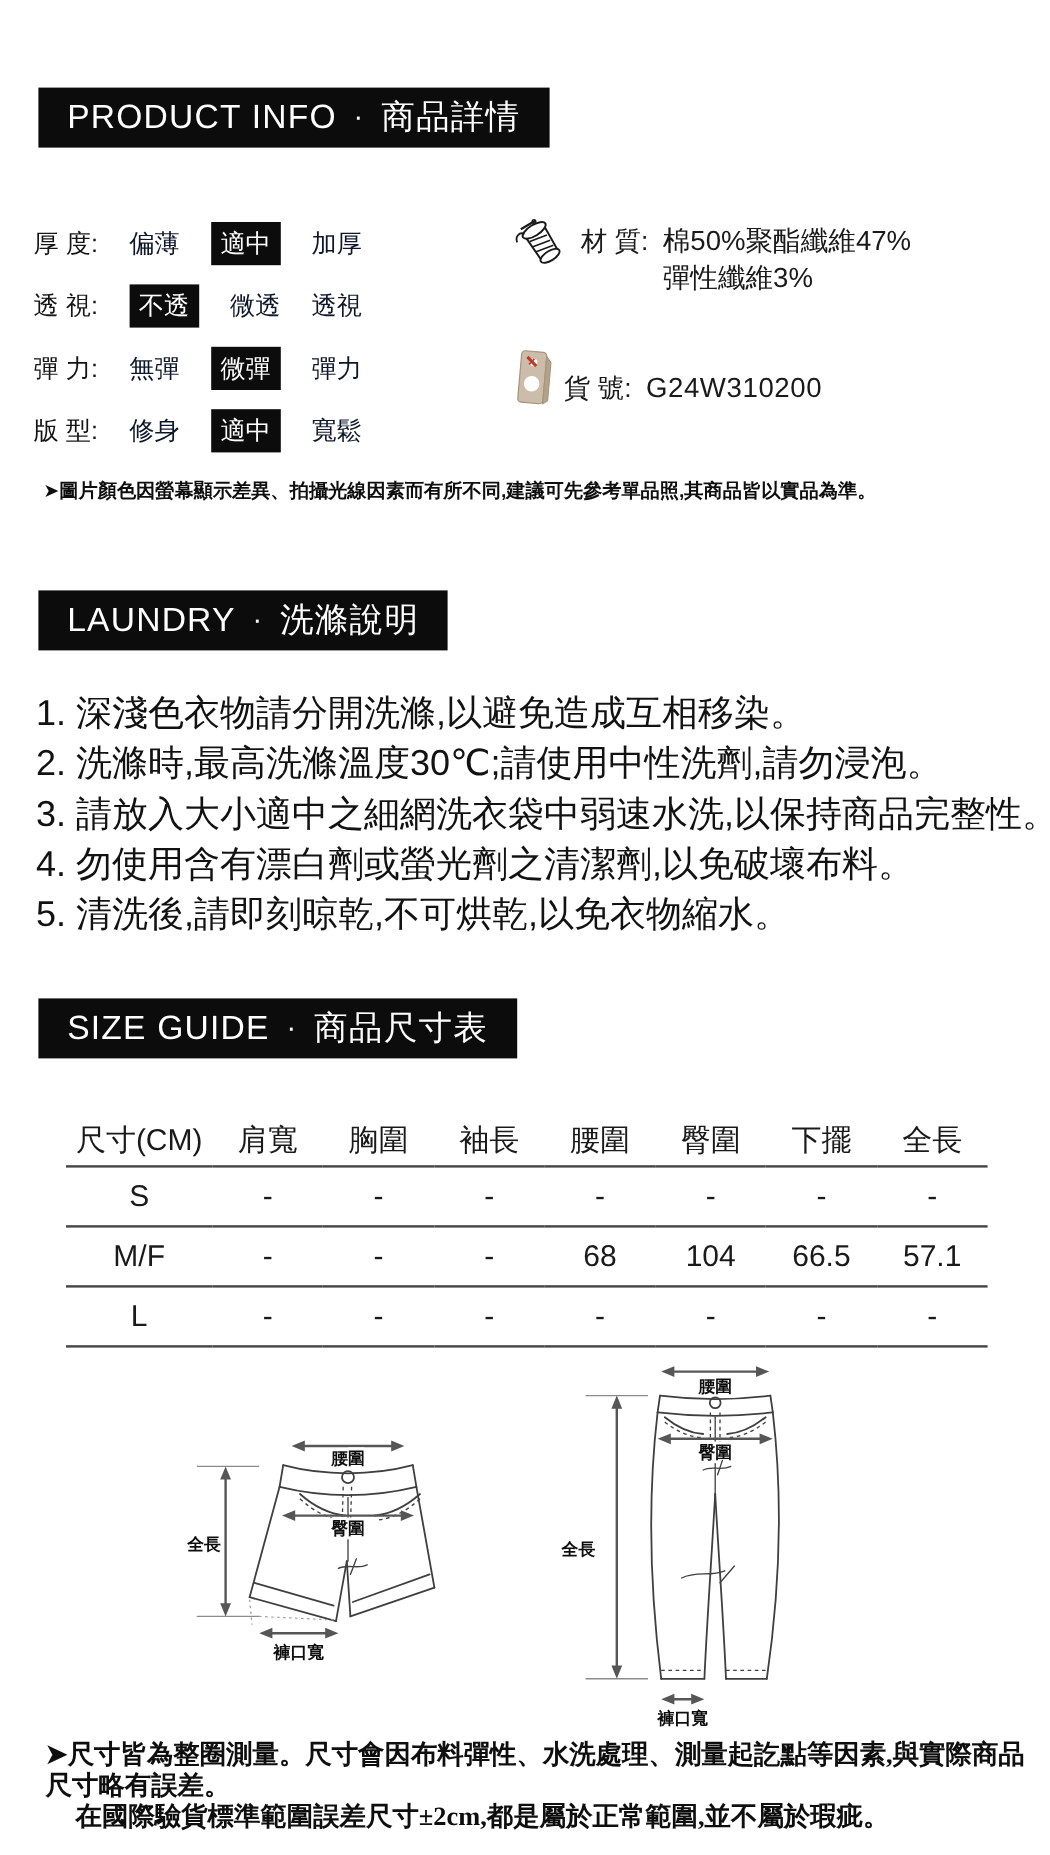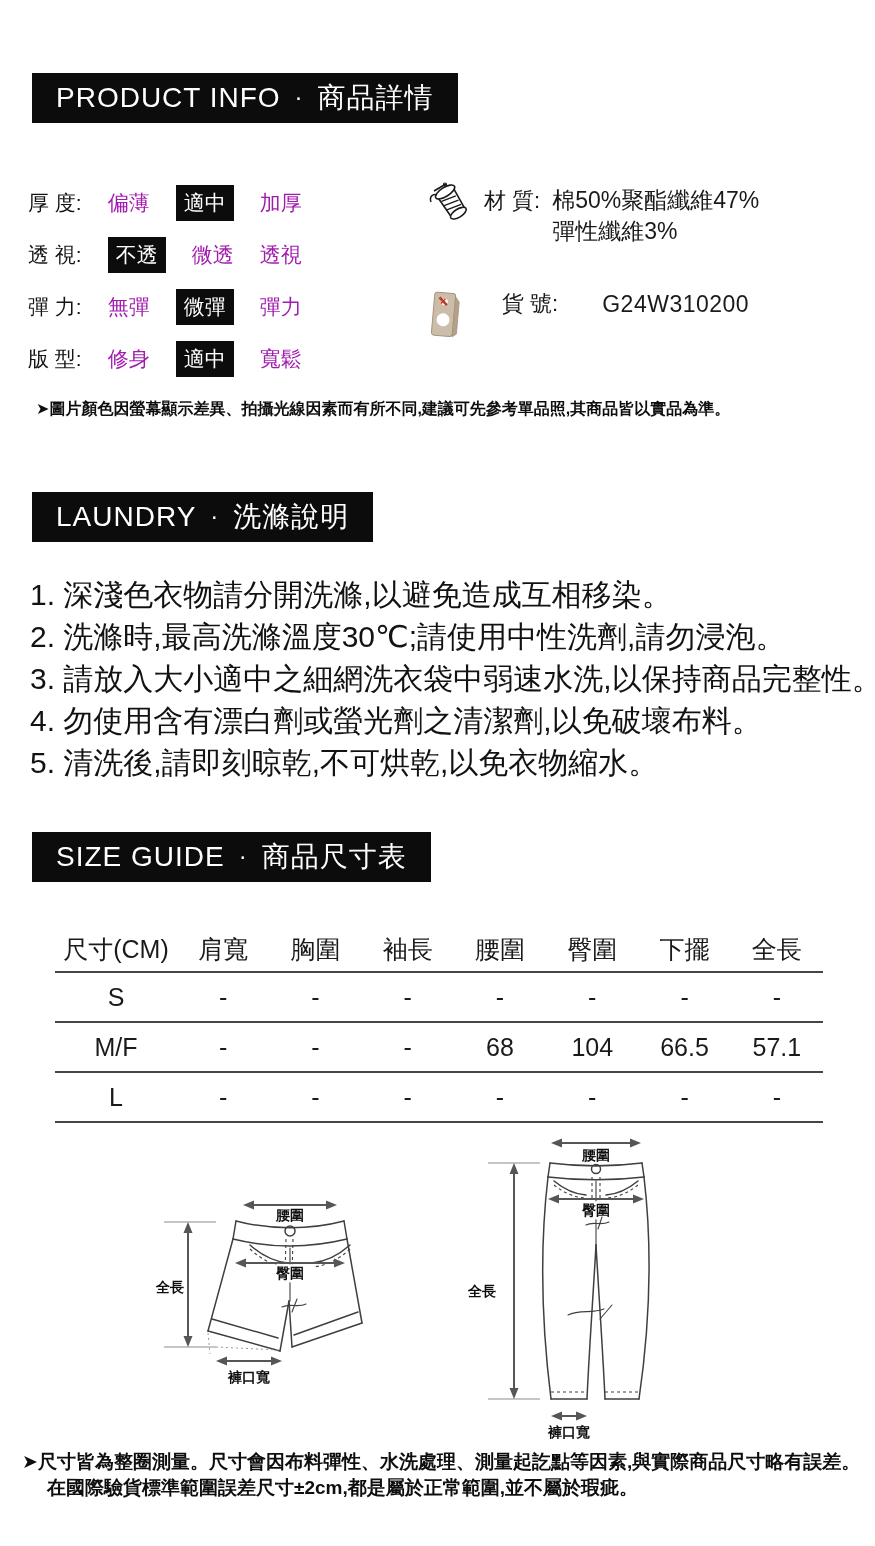--- a/index.html
+++ b/index.html
@@ -16,26 +16,26 @@
     letter-spacing:1px; white-space:nowrap;
   }
   .badge .dot { margin:0 14px; font-size:24px; vertical-align:2px; }
 
   
   .bw1 { margin-top:73px; }
   .pi-body { display:flex; margin:54px 0 0 28px; }
   .attrs { width:400px; }
   .attr-row { height:52px; display:flex; align-items:center; }
   .attr-label { font-size:21px; color:#141414; white-space:pre; }
-  .opt { font-size:21px; color:#a21caf; margin-left:26px; white-space:nowrap; }
+  .opt { font-size:21px; color:#0f172a; margin-left:26px; white-space:nowrap; }
   .opt:first-of-type { margin-left:12px; }
   .opt.sel { background:#0c0c0c; color:#ffffff; padding:4px 8px; }
   .meta { padding-top:4px; }
   .meta-row { display:flex; align-items:flex-start; }
-  .meta-row.second { margin-top:42px; align-items:flex-start;gap:32px; }
+  .meta-row.second { margin-top:42px; align-items:flex-end; }
   .meta-icon { flex:0 0 auto; margin-right:8px; }
   .meta-label { font-size:22px; margin-top:5px; white-space:pre; }
   .meta-value { font-size:23px; line-height:31px; margin-left:12px; margin-top:4px; }
   .meta-row.second .meta-label { margin-top:0; }
   .meta-row.second .meta-value { margin-top:0; letter-spacing:0.5px; }
   .pi-note { margin:14px 0 0 36px; font-size:16px; font-weight:700; color:#0e0e0e; }
 
   
   .bw2 { margin-top:72px; }
   .laundry-list { margin:32px 0 0 30px; }
@@ -59,21 +59,21 @@
   .gd2 { fill:none; stroke:#9a9a9a; stroke-width:1; stroke-dasharray:2 3; }
   .arr { stroke:#565656; stroke-width:2; fill:none; }
   .arrh{ fill:#565656; stroke:none; }
   .tick{ stroke:#8b8b8b; stroke-width:1.2; }
   .dlabel{
     font-size:14px; font-weight:600; fill:#0e0e0e; text-anchor:middle;
     paint-order:stroke; stroke:#ffffff; stroke-width:5px; stroke-linejoin:round;
     font-family:"Liberation Sans","DejaVu Sans",sans-serif;
   }
 
-  .size-note { margin:-18px 0 0 22px; font-size:19px; font-weight:700; color:#0e0e0e; line-height:26px; }
+  .size-note { margin:-18px 0 0 38px; font-size:22px; font-weight:700; color:#0e0e0e; line-height:26px;font-family:Liberation Serif, serif; }
   .size-note .indent { padding-left:25px; }
 </style>
 </head>
 <body>
 
 <div class="page">
 
   <div class="badge-wrap bw1">
     <div class="badge">
       <span>PRODUCT INFO</span><span class="dot">·</span><span>商品詳情</span>

